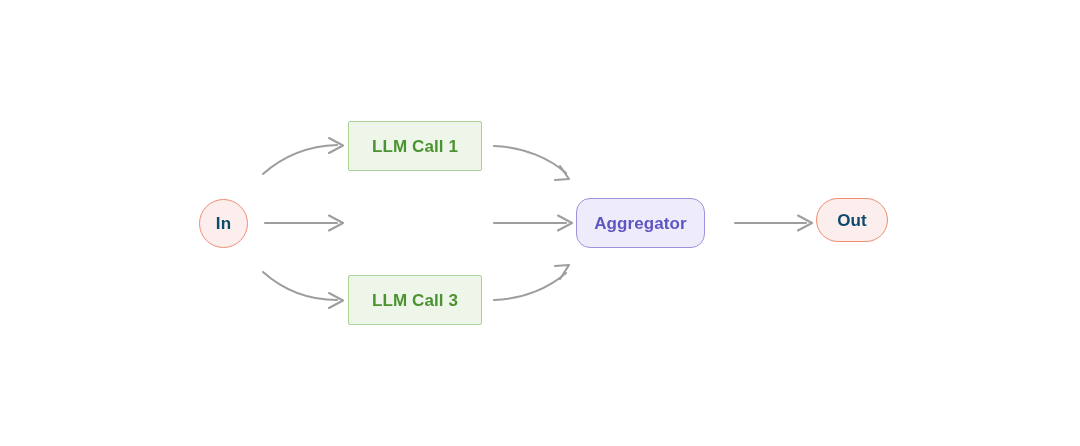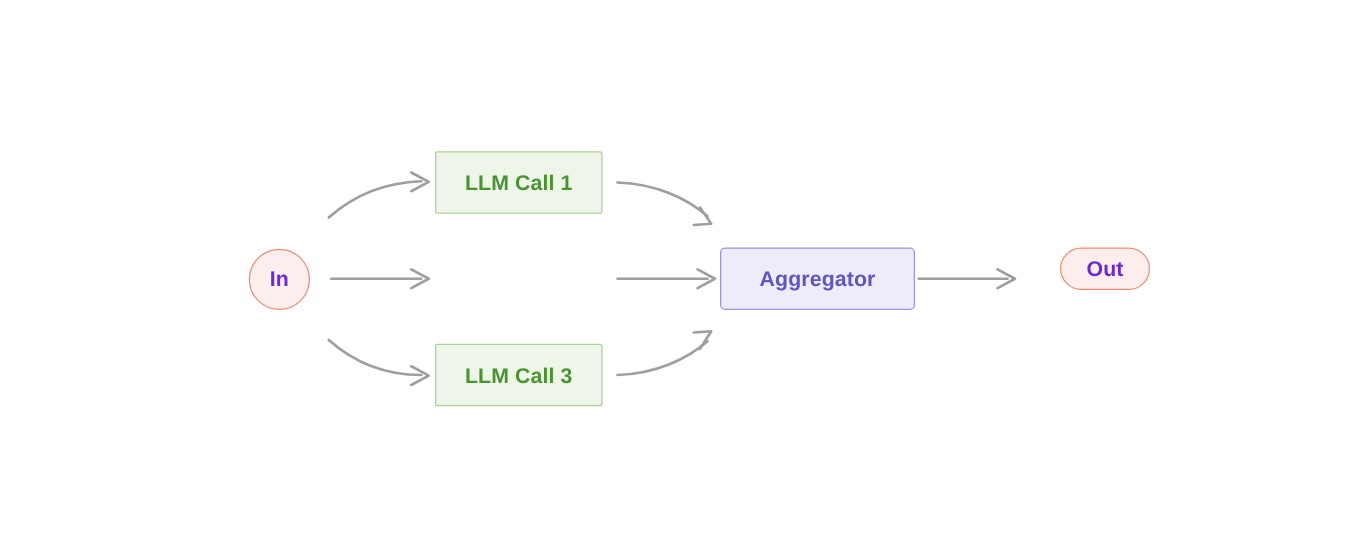--- a/index.html
+++ b/index.html
@@ -41,37 +41,37 @@
     display: block;
     line-height: 1;
   }
 
   
   .node-terminal {
     background: #fdeeee;
     border: 1.6px solid #ef8e72;
   }
   .node-terminal .node-label {
-    color: #6d28d9;
+    color: #0c4a6e;
     font-size: 17px;
     font-weight: 700;
     letter-spacing: 0.1px;
   }
   #node-in {
     left: 199px;
     top: 199px;
     width: 49px;
     height: 49px;
     border-radius: 50%;
   }
   #node-out {
-    left: 848px;
+    left: 816px;
     top: 198px;
     width: 72px;
-    height: 34px;
+    height: 44px;
     border-radius: 26px;
   }
 
   
   .node-process {
     left: 348px;
     width: 134px;
     height: 50px;
     background: #eef6e9;
     border: 1.3px solid #a9d295;
@@ -84,25 +84,25 @@
     letter-spacing: 0.1px;
   }
   #node-llm-1 { top: 121px; }
   #node-llm-2 { top: 198px; }
   #node-llm-3 { top: 275px; text-align: right; }
 
   
   #node-aggregator {
     left: 576px;
     top: 198px;
-    width: 156px;
+    width: 129px;
     height: 50px;
     background: #eeecfa;
     border: 1.3px solid #9b93dd;
-    border-radius: 4px;
+    border-radius: 14px;
   }
   #node-aggregator .node-label {
     color: #5f55c1;
     font-size: 17px;
     font-weight: 700;
     letter-spacing: 0.1px;
   }
 </style>
 </head>
 <body>

